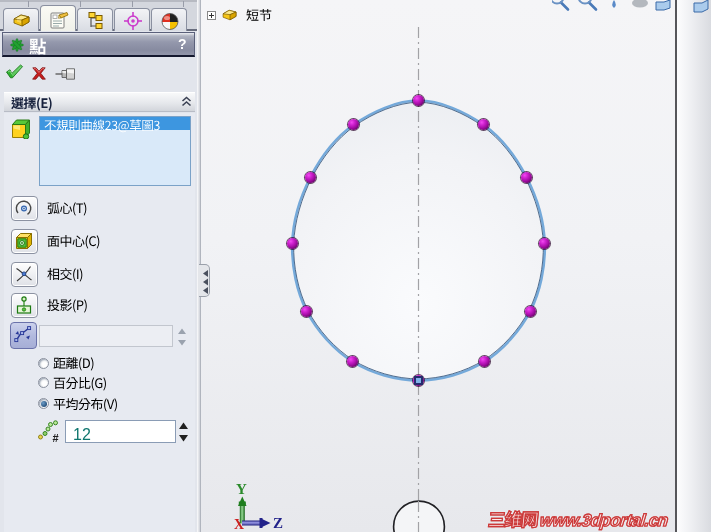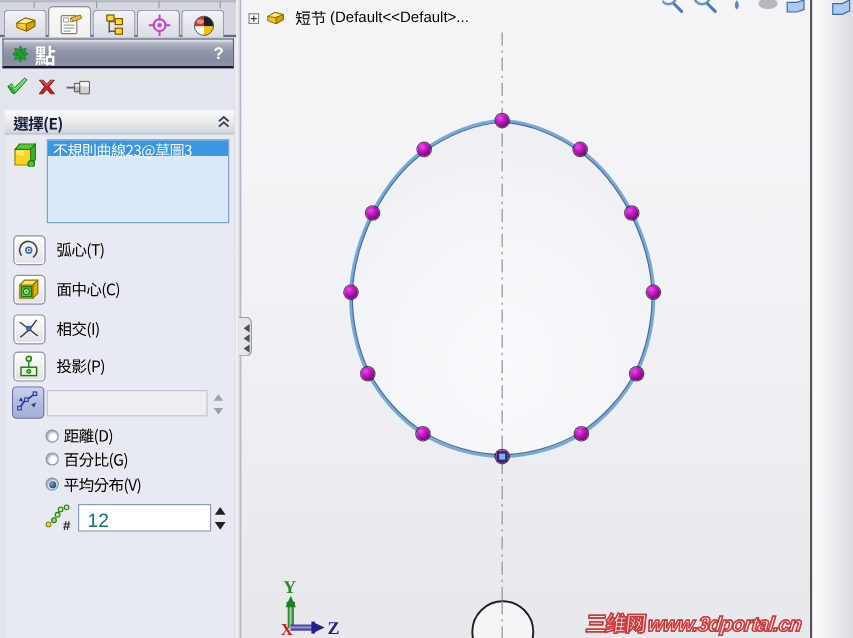--- a/index.html
+++ b/index.html
@@ -42,21 +42,20 @@
         <g stroke="#7a5a00" stroke-width="0.8" stroke-linejoin="round">
           <path d="M3 9 L10 5 L18 7 L18 12 L11 16 L3 13 Z" fill="#f5c518"></path>
           <path d="M3 9 L10 5 L18 7 L11 10 Z" fill="#fde98a"></path>
           <path d="M11 10 L18 7 L18 12 L11 16 Z" fill="#d9a400"></path>
         </g>
       </svg>
 </div>
 <svg style="position:absolute;left:246px;top:20px;overflow:visible;" width="2" height="2">
       <path transform="scale(0.013000,-0.013000)" fill="#000000" d="M445 796V727H949V796ZM505 246C534 181 563 94 573 38L640 56C630 112 599 198 567 263ZM547 552H837V371H547ZM477 620V303H910V620ZM807 270C787 194 749 91 716 21H403V-49H959V21H788C820 87 854 177 883 253ZM132 839C116 719 87 599 39 521C56 512 86 492 98 481C123 524 144 578 161 637H216V482L215 442H43V374H212C200 244 161 98 37 -12C51 -22 79 -48 89 -63C176 15 226 115 254 215C293 159 345 81 368 40L418 102C397 132 308 253 272 297C276 323 279 349 281 374H423V442H285L286 481V637H410V705H179C188 745 195 786 201 827Z M1098 486V414H1360V-78H1439V414H1772V154C1772 139 1766 135 1747 134C1727 133 1659 133 1586 135C1596 112 1606 80 1609 57C1704 57 1766 57 1803 69C1839 82 1849 106 1849 152V486ZM1634 840V727H1366V840H1289V727H1055V655H1289V540H1366V655H1634V540H1712V655H1946V727H1712V840Z"></path>
     </svg>
-<div class="abs" style="left:275px;top:7px;font-size:12.5px;color:#000"> (Default&lt;&lt;Default&gt;...</div>
 
 <svg class="abs" style="left:552px;top:0" width="125" height="13" viewBox="0 0 125 13">
   <g stroke="#4a7ab8" stroke-width="2.6" stroke-linecap="round" fill="none">
     <path d="M9 2.5 L16 9.5"></path>
         <path d="M37 2.5 L44 9.5"></path>
   </g>
   <circle cx="5" cy="-3" r="6.5" fill="none" stroke="#6a92c4" stroke-width="2"></circle>
   <circle cx="33" cy="-3" r="6.5" fill="none" stroke="#6a92c4" stroke-width="2"></circle>
   <path d="M62 0 Q65.5 5 62 8 Q58.5 5 62 0" fill="#5a8ac8"></path>
   <ellipse cx="88" cy="3" rx="8" ry="4.5" fill="#b4b8be"></ellipse>

